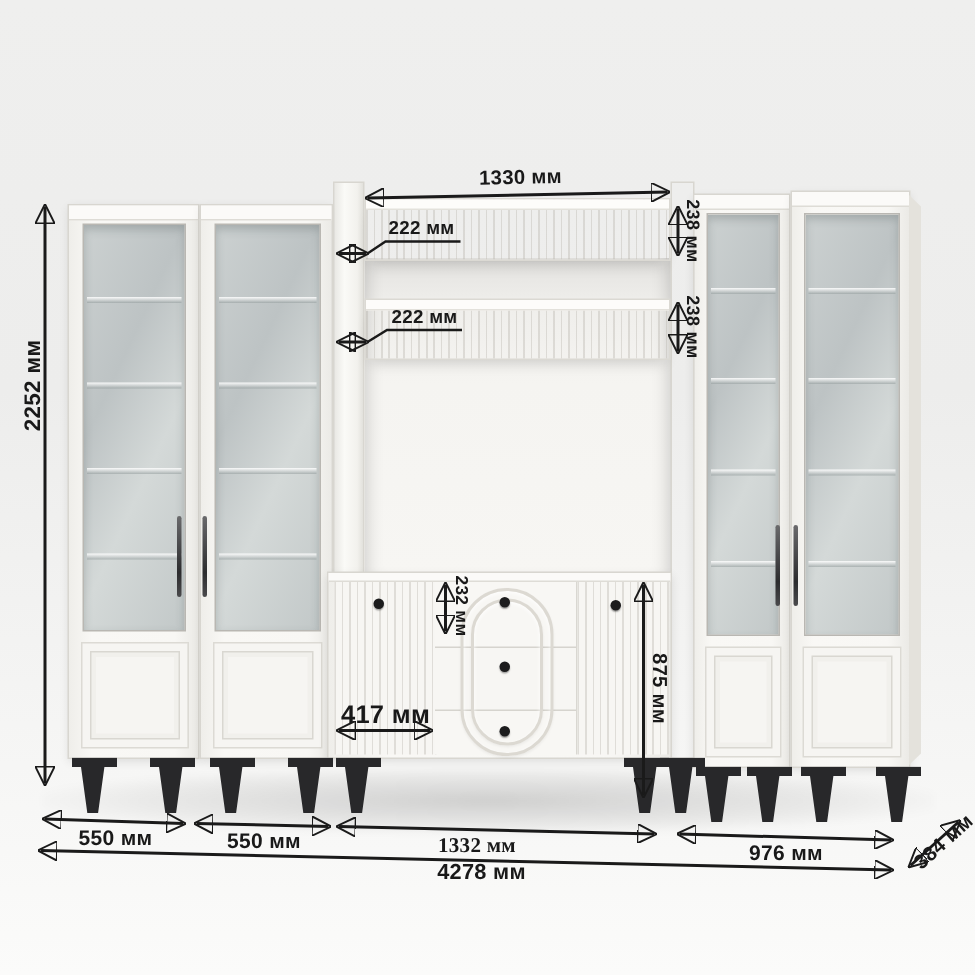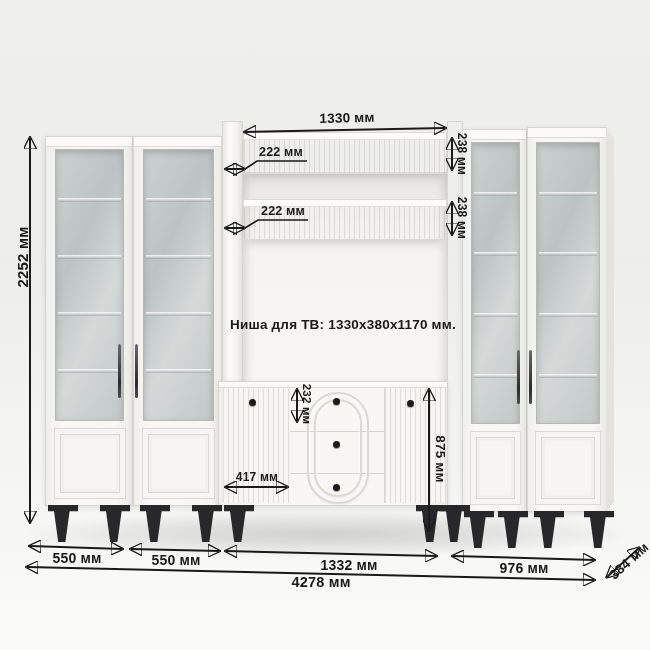--- a/index.html
+++ b/index.html
@@ -159,24 +159,23 @@
       <path d="M245,228 L258,220 L308,220"></path>
     </g>
   </svg>
 
   <div class="lbl" style="left:22px;top:257px;font-size:15px;transform:translate(-50%,-50%) rotate(-90deg);">2252 мм</div>
   <div class="lbl" style="left:347px;top:118px;font-size:13.5px;transform:translate(-50%,-50%) rotate(-1.3deg);">1330 мм</div>
   <div class="lbl" style="left:281px;top:152px;font-size:12.5px;">222 мм</div>
   <div class="lbl" style="left:283px;top:211px;font-size:12.5px;">222 мм</div>
   <div class="lbl" style="left:462px;top:154px;font-size:12px;transform:translate(-50%,-50%) rotate(90deg);">238 мм</div>
   <div class="lbl" style="left:462px;top:218px;font-size:12px;transform:translate(-50%,-50%) rotate(90deg);">238 мм</div>
-  <div class="lbl" style="left:343px;top:324px;font-size:13.5px;">Ниша для ТВ: 1330х380х1170 мм.</div>
   <div class="lbl" style="left:307px;top:404px;font-size:11.5px;transform:translate(-50%,-50%) rotate(90deg);">232 мм</div>
-  <div class="lbl" style="left:257px;top:477px;font-size:12px;">417 мм</div>
+  <div class="lbl" style="left:257px;top:477px;font-size:17px;">417 мм</div>
   <div class="lbl" style="left:440px;top:459px;font-size:13.5px;transform:translate(-50%,-50%) rotate(90deg);">875 мм</div>
   <div class="lbl" style="left:77px;top:558px;font-size:14px;">550 мм</div>
   <div class="lbl" style="left:176px;top:560px;font-size:14px;">550 мм</div>
-  <div class="lbl" style="left:349px;top:565px;font-size:14px;">1332 мм</div>
+  <div class="lbl" style="left:318px;top:565px;font-size:14px;font-family:Liberation Serif, serif;">1332 мм</div>
   <div class="lbl" style="left:524px;top:568px;font-size:14px;">976 мм</div>
   <div class="lbl" style="left:321px;top:582px;font-size:14.5px;">4278 мм</div>
   <div class="lbl" style="left:629px;top:561px;font-size:13.5px;transform:translate(-50%,-50%) rotate(-42deg);">384 мм</div>
 
 </div>
 
 </body></html>

